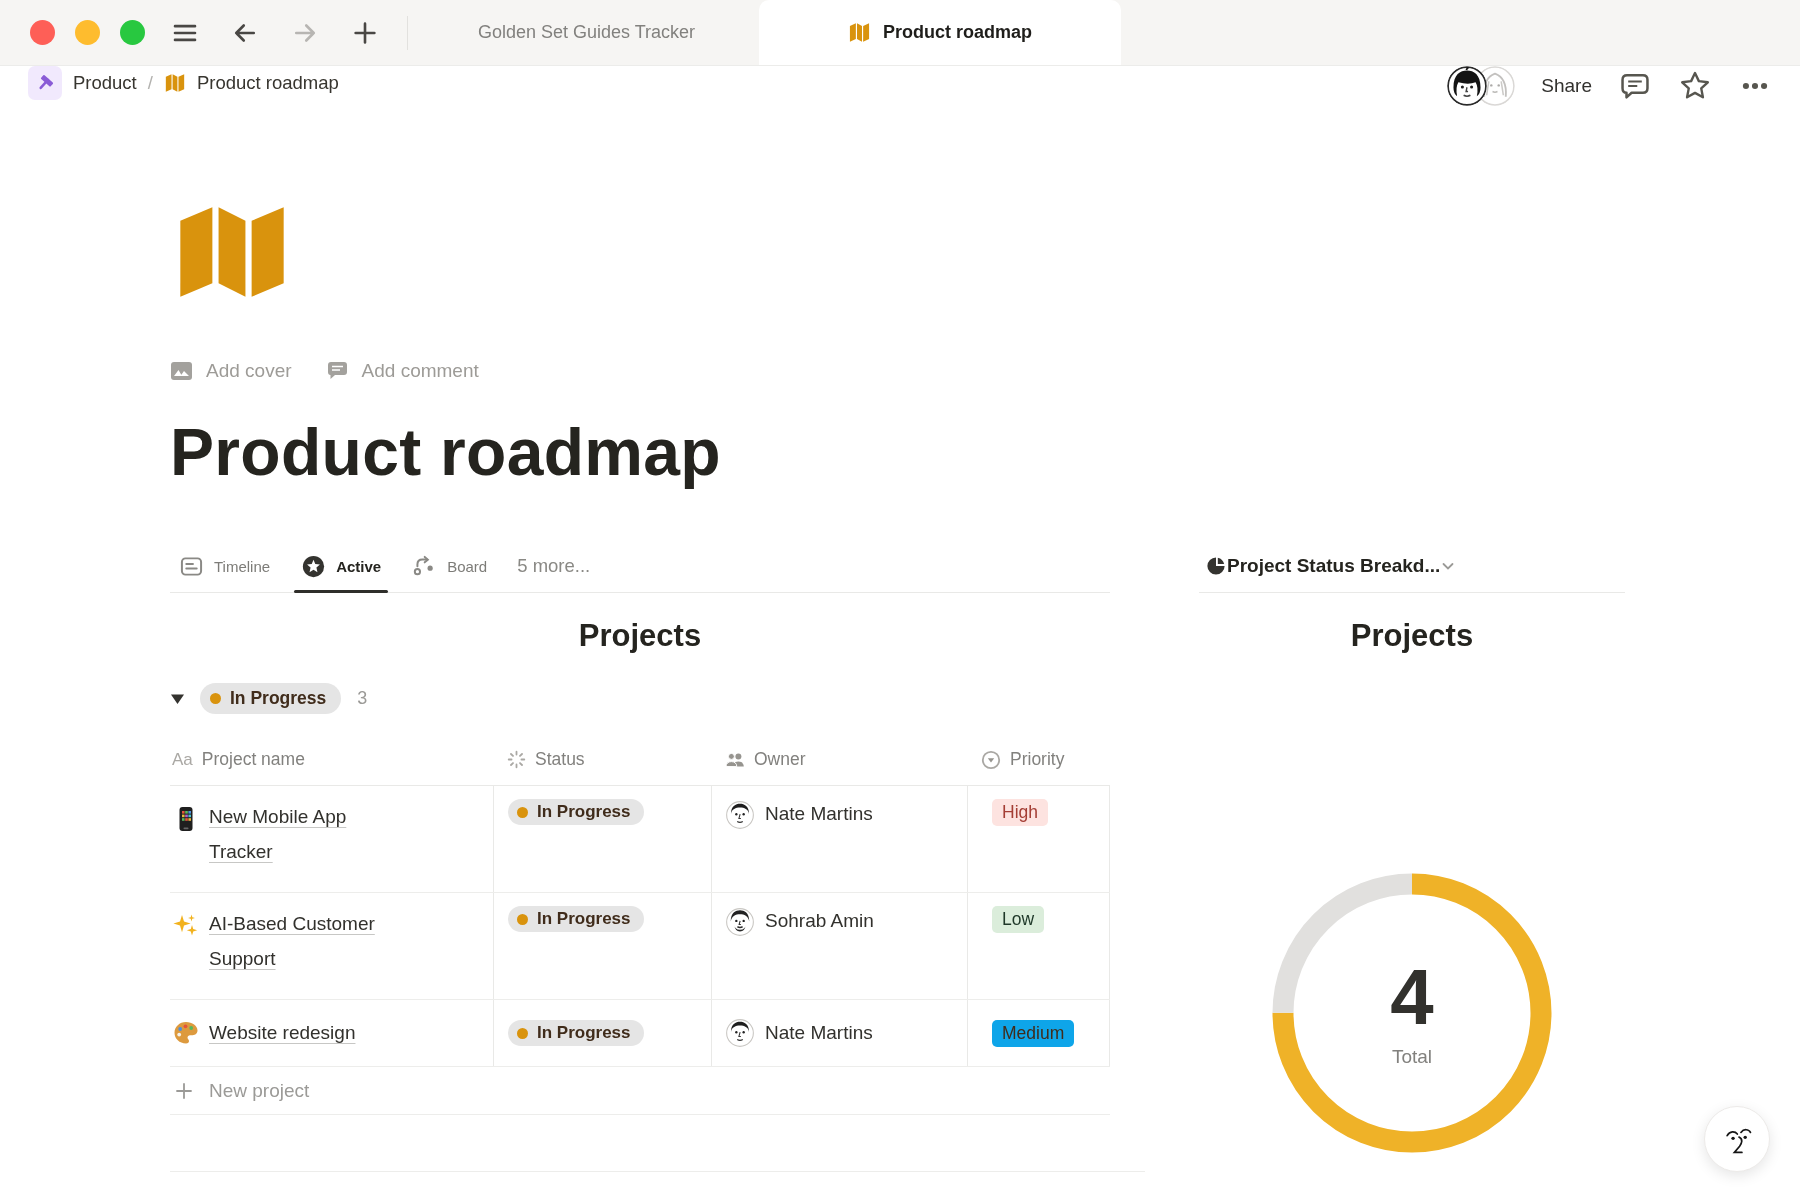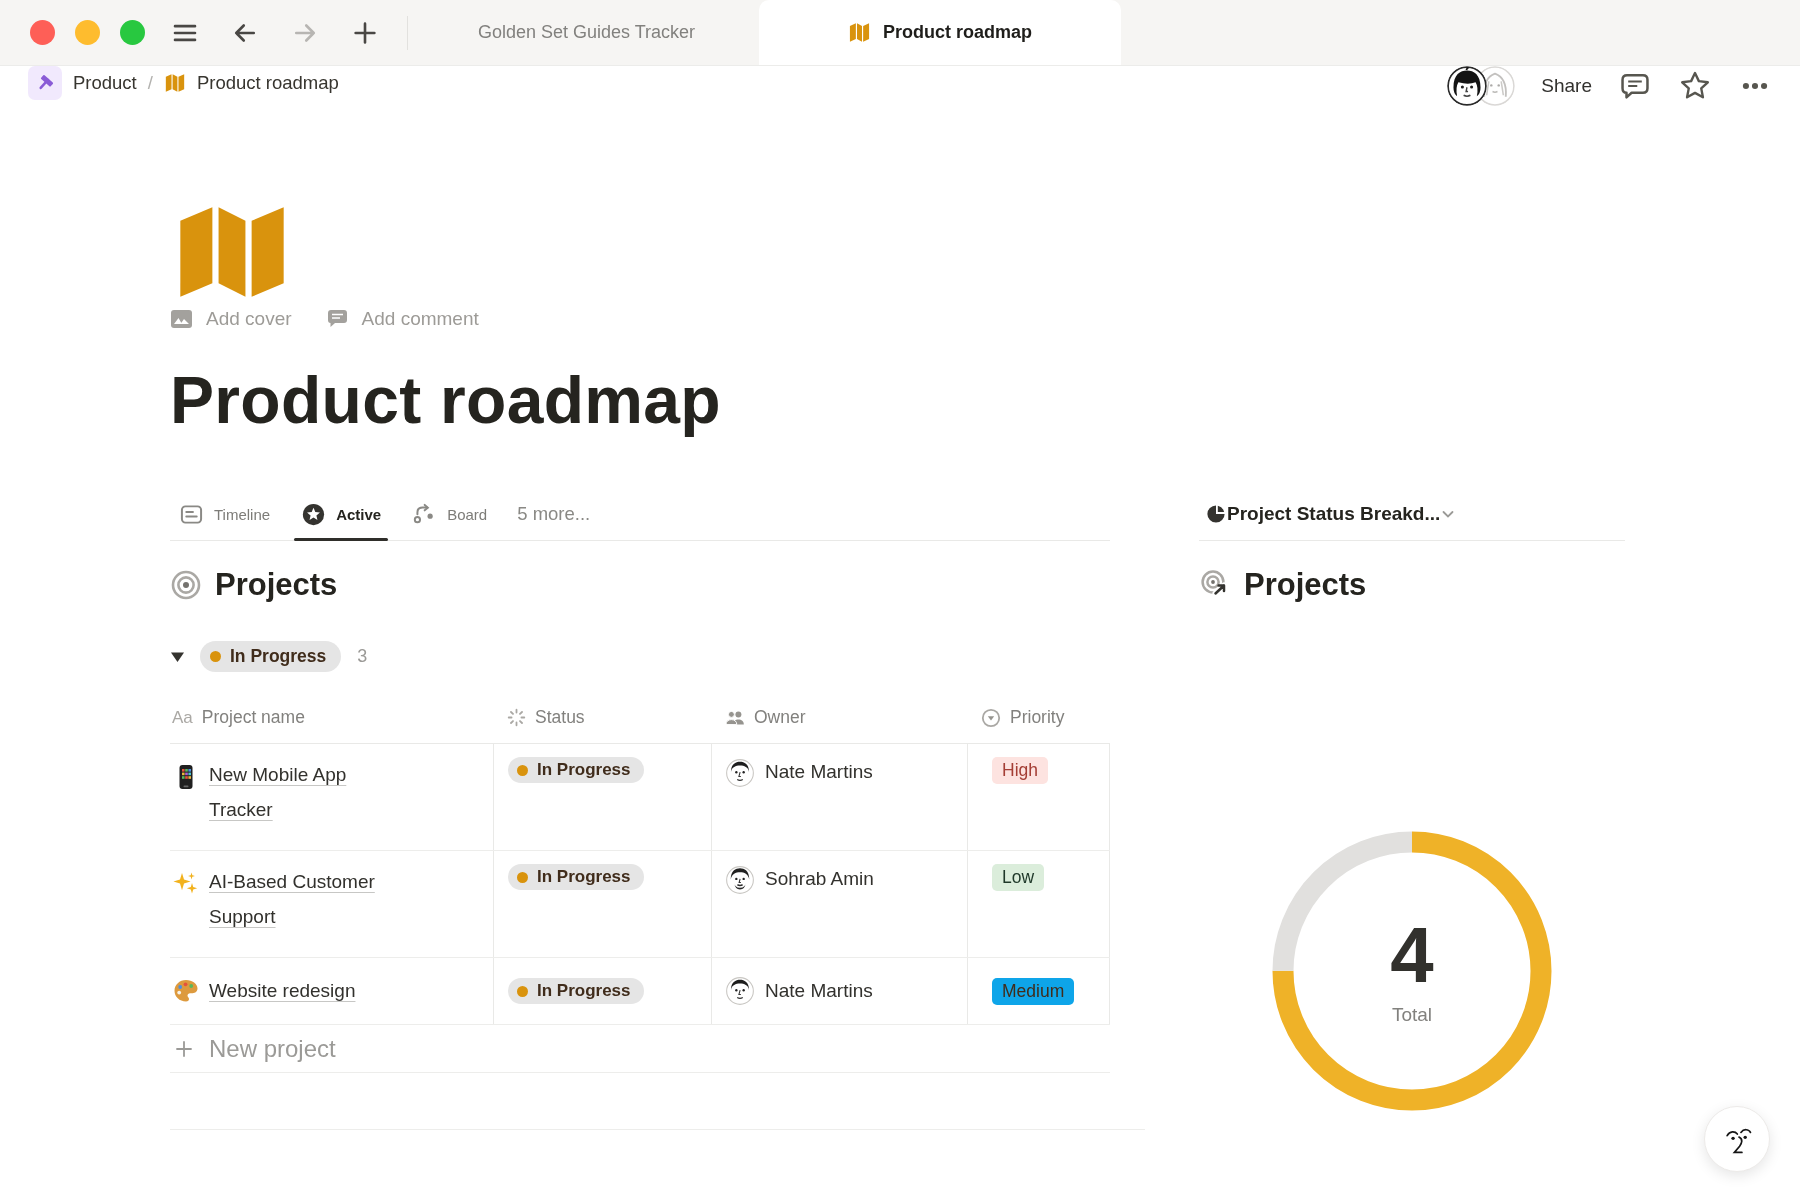--- a/index.html
+++ b/index.html
@@ -28,36 +28,36 @@
   .avstack { display:flex; align-items:center; }
   .avstack svg { border-radius:50%; }
   .avstack .front { z-index:2; }
   .avstack .back { margin-left:-12px; opacity:.85; }
   .share { font-size:19px; color:#32312e; background:none; border:none; cursor:pointer; font-family:inherit; }
   .hicon { background:none; border:none; cursor:pointer; display:flex; align-items:center; }
 
   
   main { padding-left:170px; }
   .page-icon { margin-top:56px; width:124px; height:112px; background:none; border:none; cursor:pointer; display:block; }
-  .addrow { display:flex; align-items:center; gap:34px; }
+  .addrow { display:flex; align-items:center; gap:34px; margin-top:52px; }
   .addbtn { display:flex; align-items:center; gap:13px; color:#9d9b97; font-size:19px; background:none; border:none; cursor:pointer; font-family:inherit; }
   h1.title { margin-top:32px; font-size:66px; font-weight:700; letter-spacing:.3px; color:#25241f; }
 
   
   .columns { display:flex; margin-top:50px; }
   .col-left  { width:940px; margin-right:89px; }
   .col-right { width:426px; }
 
   .viewrow { height:53px; display:flex; align-items:center; border-bottom:1px solid #e9e9e7; position:relative; }
   .vtab { display:flex; align-items:center; gap:10px; padding:0 9px; height:100%; font-size:15px; color:#7d7c78; font-weight:500; background:none; border:none; cursor:pointer; font-family:inherit; position:relative; margin-right:13px; }
   .vtab.sel { color:#25241f; font-weight:600; }
   .vtab.sel::after { content:""; position:absolute; left:2px; right:2px; bottom:-1px; height:3px; background:#2f2e2a; border-radius:2px; }
   .more-btn { font-size:18.5px; color:#8a8985; background:none; border:none; cursor:pointer; font-family:inherit; padding:0 8px;text-align:right; }
 
-  .sec-head { display:flex; align-items:center; gap:13px; margin-top:22px; height:44px; }
+  .sec-head { display:flex; align-items:center; gap:13px; margin-top:12px; height:44px;flex-direction:column; }
   .sec-head h2 { font-size:31px; font-weight:700; color:#25241f; }
 
   .grouprow { display:flex; align-items:center; margin-top:34px; }
   .tri-btn { background:none; border:none; cursor:pointer; width:30px; display:flex; }
   .pill { display:inline-flex; align-items:center; gap:9px; background:#e5e5e5; color:#402c1b; border-radius:17px; padding:5px 15px 5px 10px; font-size:17.5px; font-weight:600; border:none; cursor:pointer; font-family:inherit; }
   .pill .dot { width:11px; height:11px; border-radius:50%; background:#d9930d; }
   .gcount { margin-left:16px; font-size:18px; color:#9b9a97; }
 
   
   .thead { display:grid; grid-template-columns:324px 218px 256px 142px; margin-top:20px; height:52px; align-items:center; border-bottom:1px solid #e9e9e7; color:#82817e; font-size:17.5px; }
@@ -70,21 +70,21 @@
                text-decoration:underline; text-decoration-color:rgba(55,53,47,.28); text-underline-offset:4px; text-decoration-thickness:1px; }
   .tcell .pill { padding:3px 13px 3px 9px; font-size:17px; }
   .ownerc { gap:11px; align-items:center; cursor:pointer; }
   .owner-name { font-size:19px; color:#32312d; }
   .tag { border-radius:5px; padding:3px 10px; font-size:17.5px; font-weight:500; cursor:pointer; border:none; font-family:inherit; }
   .tag.red { background:#fde3e0; color:#a43e35; }
   .tag.green { background:#dbeddb; color:#1f3829; }
   .tag.yellow { background:#0ea5e9; color:#402c1b; }
   .row1 .tcell, .row2 .tcell { height:106px; }
   .row3 .tcell { height:66px; align-items:center; padding-top:0; padding-bottom:0; }
-  .newrow { height:48px; display:flex; align-items:center; gap:15px; color:#9b9a97; font-size:24px; border:none; border-bottom:1px solid #ededeb; background:none; cursor:pointer; width:940px; font-family:inherit; text-align:left; padding-left:4px; }
+  .newrow { height:48px; display:flex; align-items:center; gap:15px; color:#9b9a97; font-size:19px; border:none; border-bottom:1px solid #ededeb; background:none; cursor:pointer; width:940px; font-family:inherit; text-align:left; padding-left:4px; }
   .divider2 { width:975px; border-bottom:1px solid #ededeb; margin-top:56px; }
 
   
   .rview { display:flex; align-items:center; height:100%; padding:0 6px; background:none; border:none; cursor:pointer; font-family:inherit; }
   .rview .lbl { font-size:19px; font-weight:600; color:#25241f; }
   .donut-wrap { margin-top:224px; display:flex; justify-content:center; }
   .donut-box { position:relative; width:280px; height:280px; }
   .donut-center { position:absolute; inset:0; display:flex; flex-direction:column; align-items:center; justify-content:center; }
   .donut-center .big { font-size:78px; font-weight:700; color:#32312d; line-height:1; }
   .donut-center .sub { margin-top:10px; font-size:19px; color:#82817e; }

